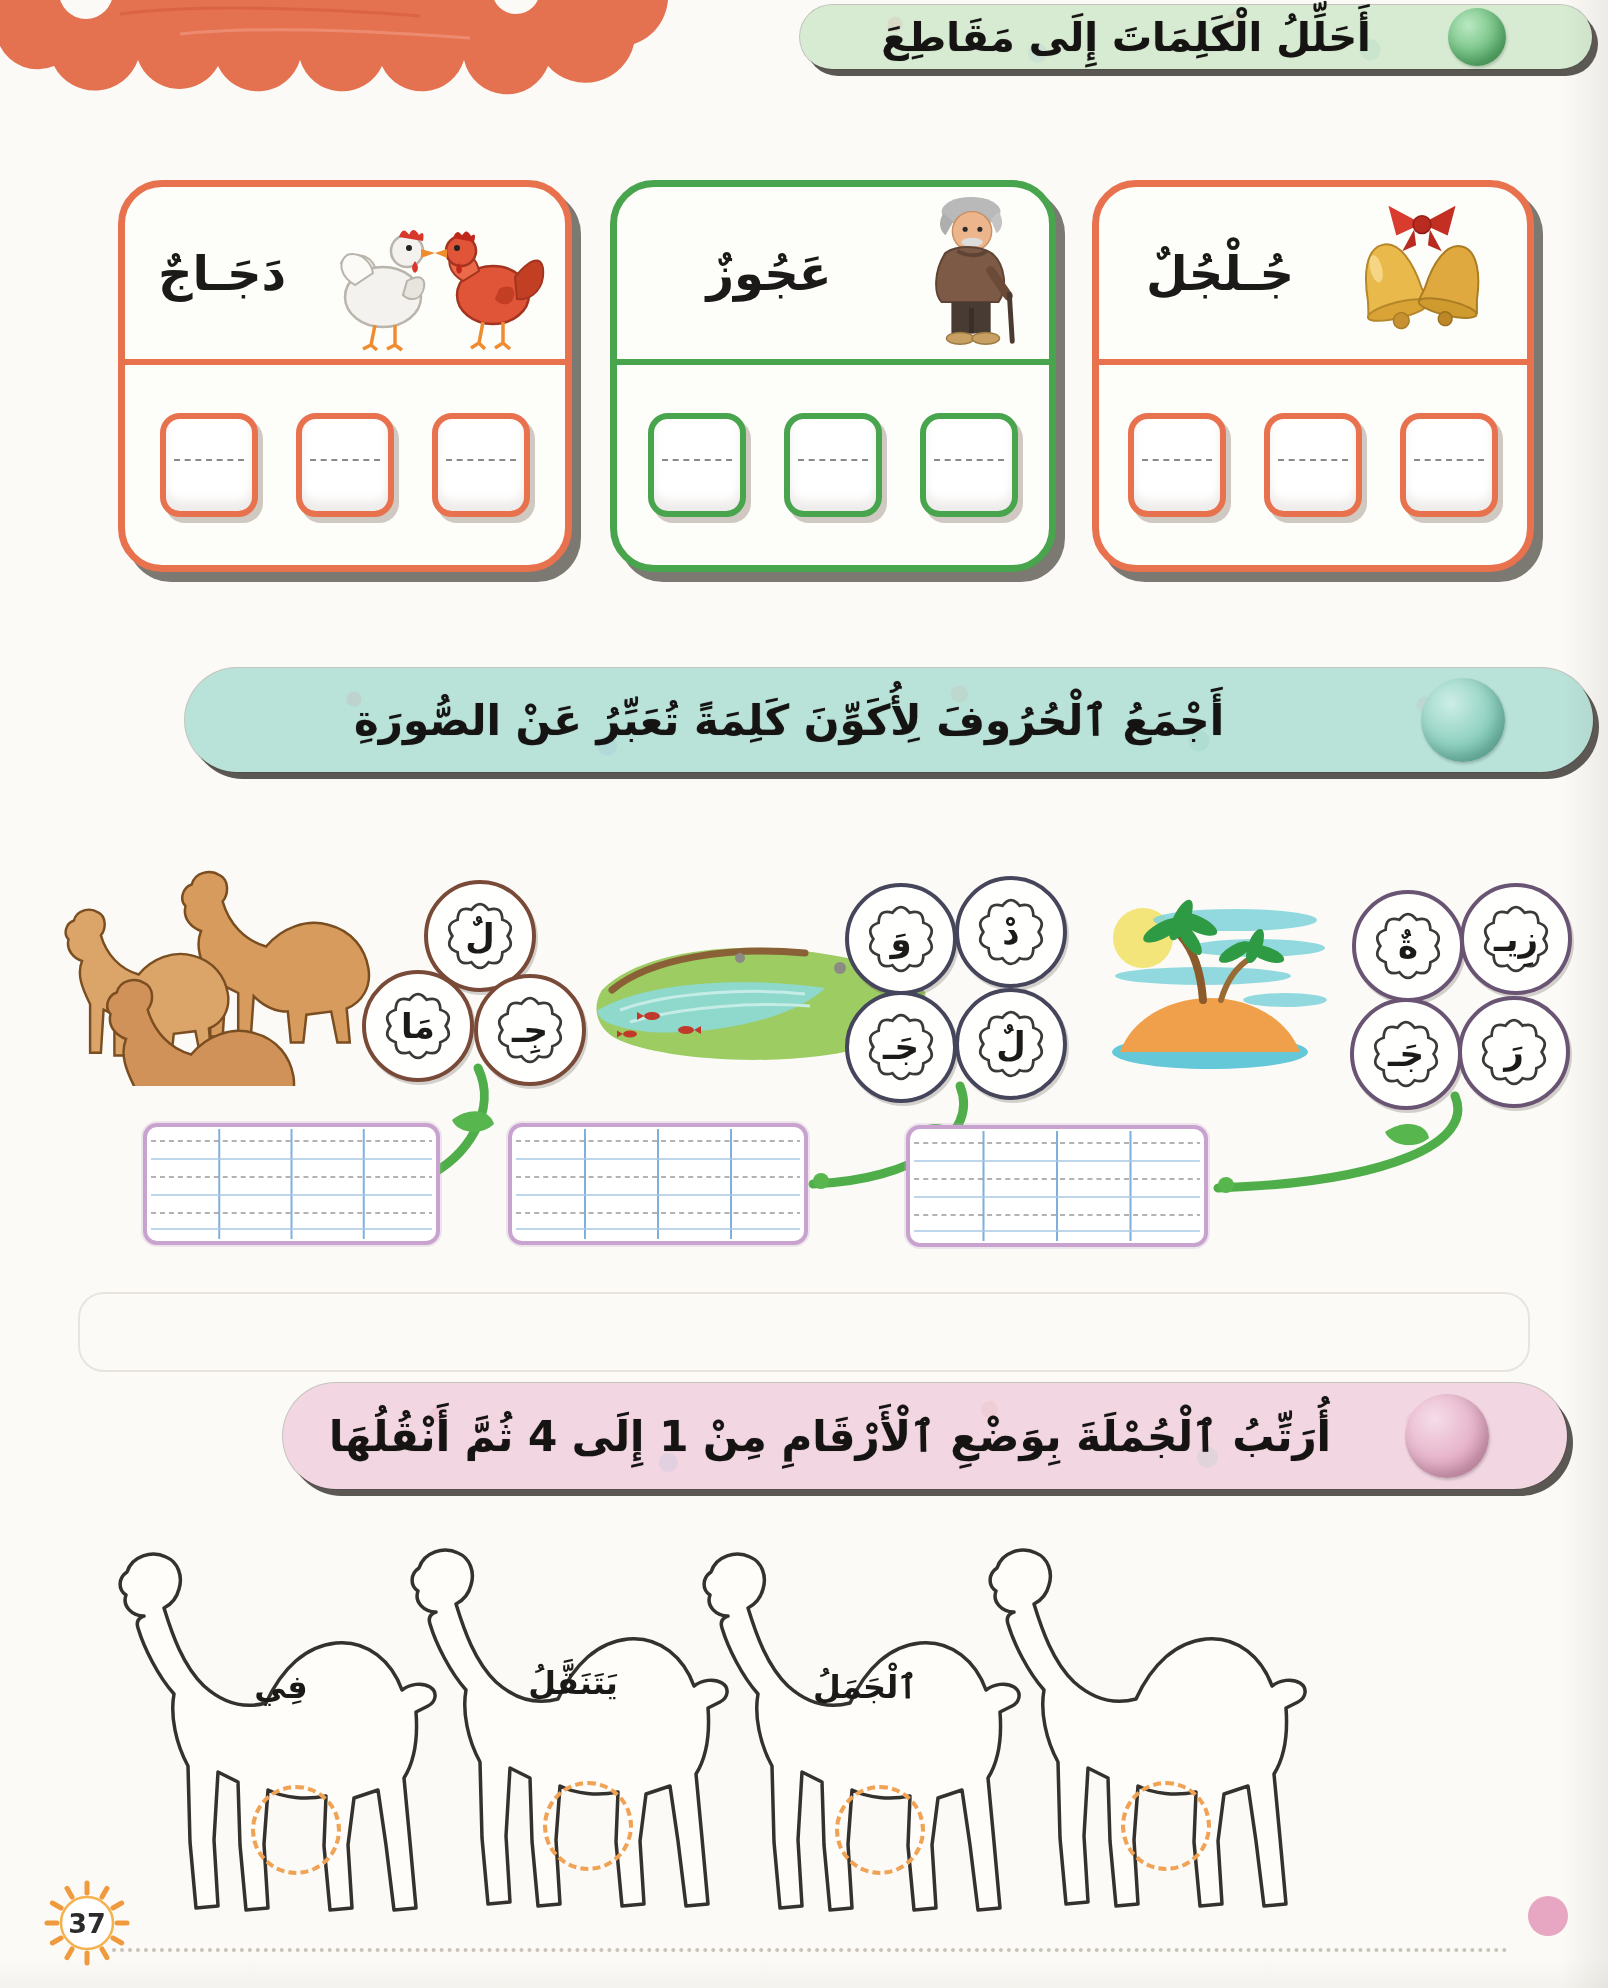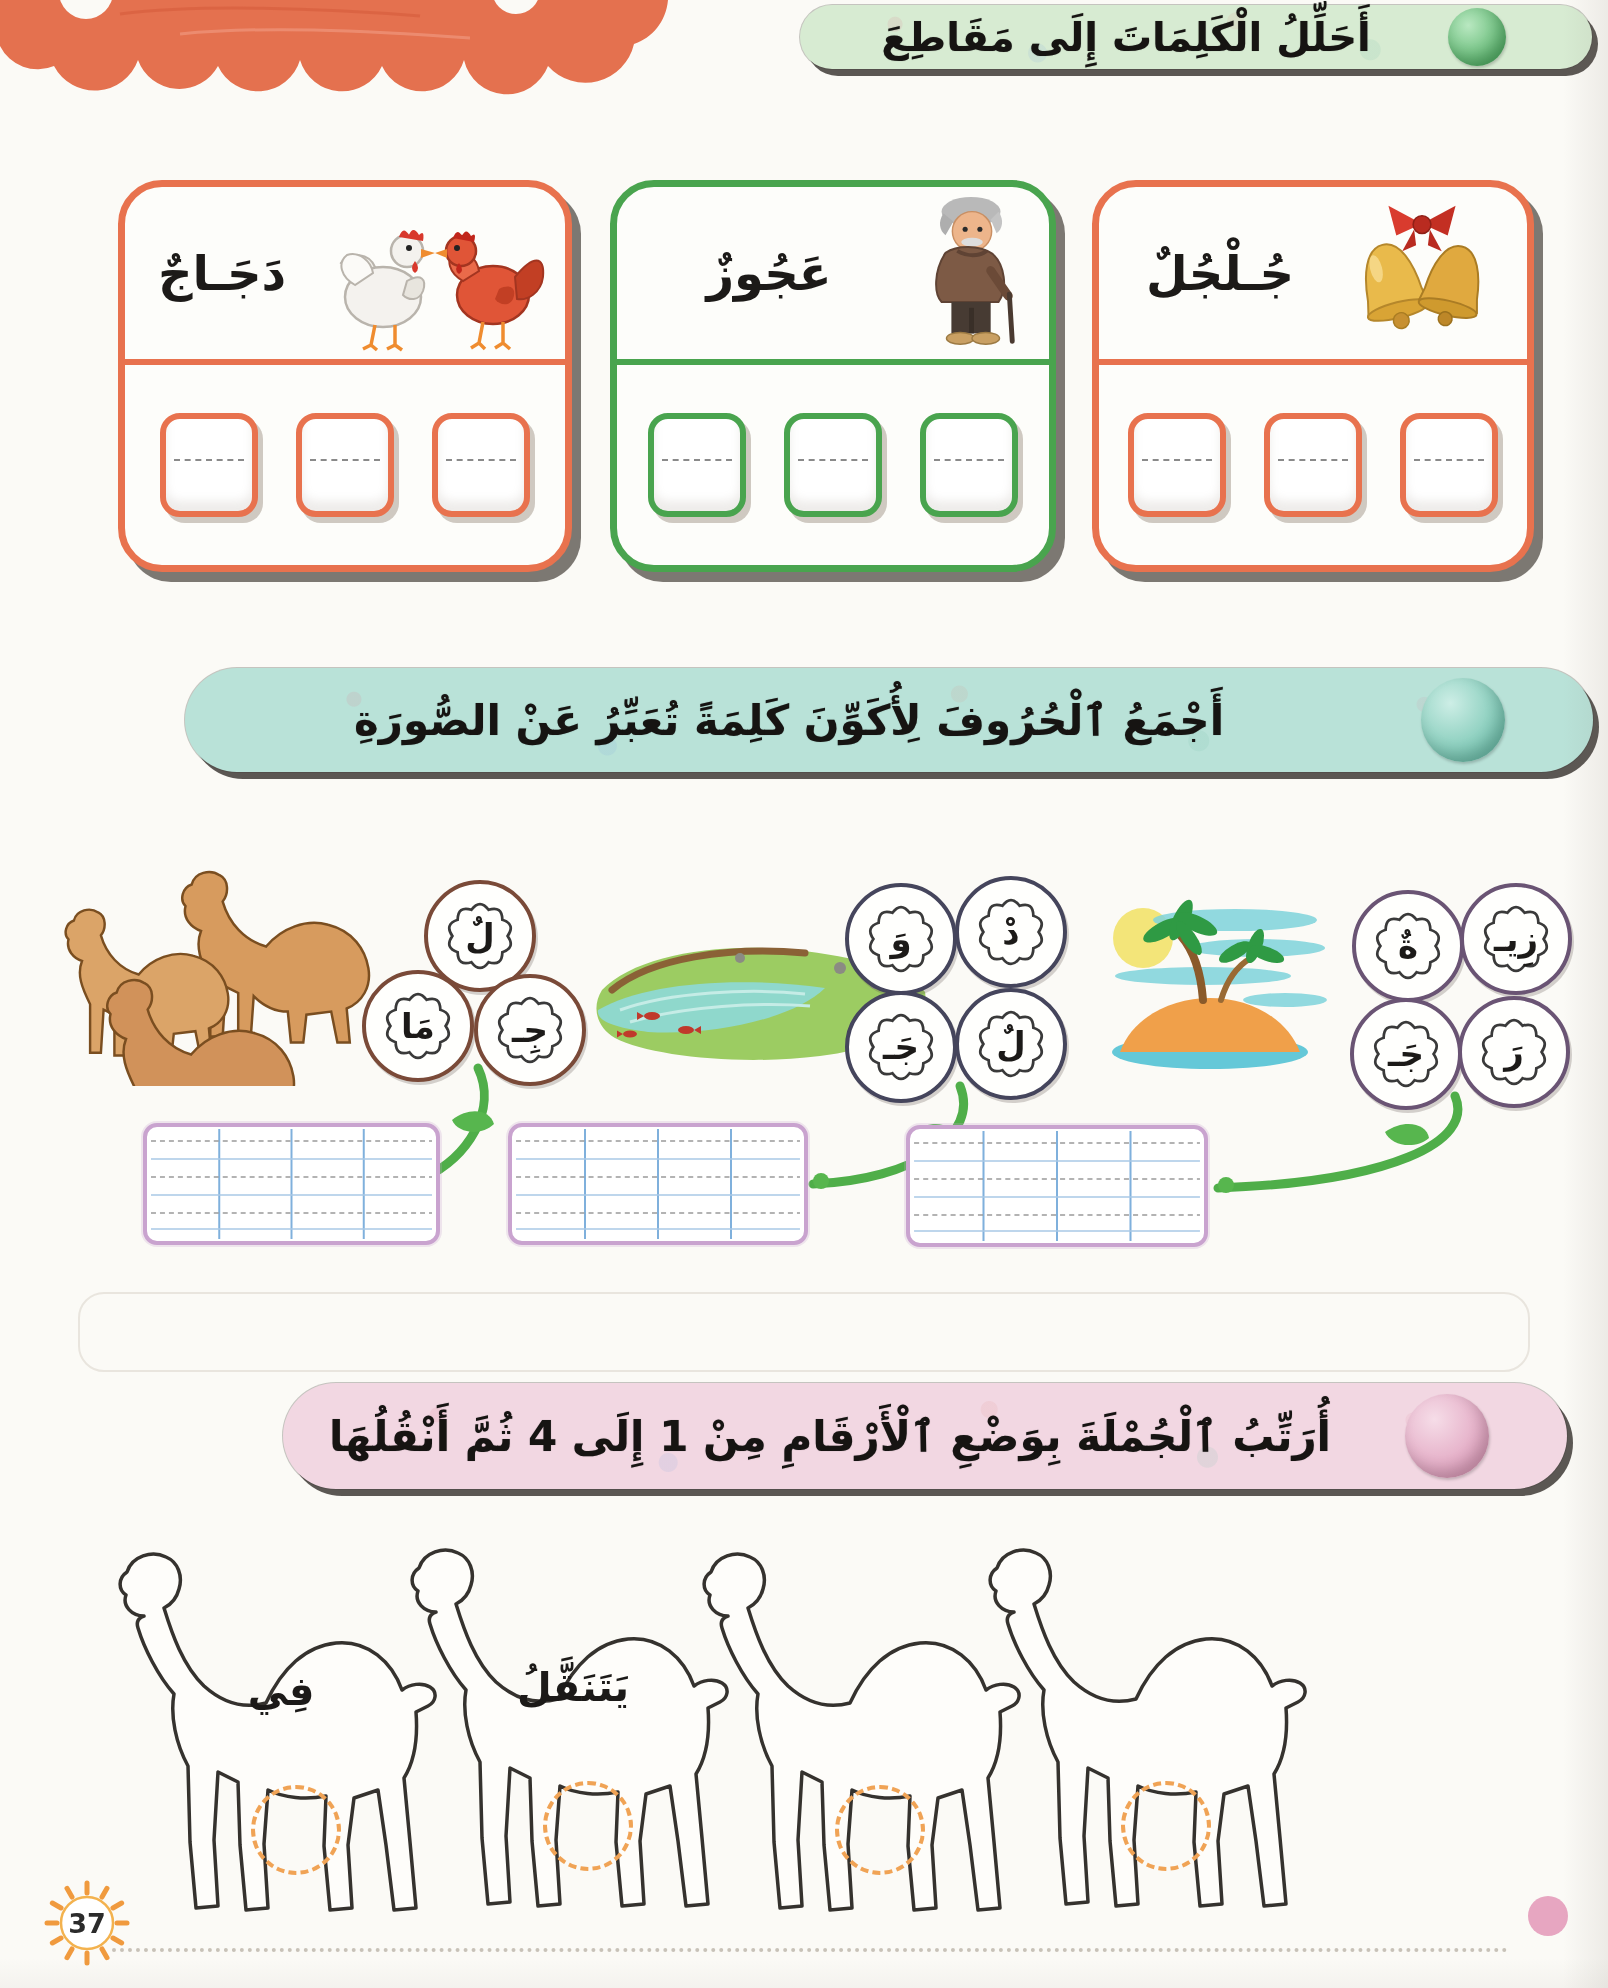--- a/index.html
+++ b/index.html
@@ -72,21 +72,21 @@
     box-shadow:0 0 0 2px rgba(201,163,207,.25);
   }
   .wgrid svg{display:block; width:100%; height:100%;}
 
   .ghost-box{position:absolute; border:2px solid #e9e5de; border-radius:26px;}
 
   
   .camel{position:absolute; width:390px; height:430px;}
   .camel .word{
     position:absolute; left:0; right:0; top:168px; text-align:center;
-    font-size:40px; font-weight:bold; z-index:2;
+    font-size:32px; font-weight:bold; z-index:2;
   }
   .camel .num-circle{
     position:absolute; left:165px; top:285px; width:82px; height:82px;
     border:4px dashed #f0a355; border-radius:50%; z-index:2; background:rgba(255,255,255,.0);
   }
 
   
   .dotline{position:absolute; border-top:4px dotted #c8c2b8;}
   .pink-dot{position:absolute; width:40px; height:40px; border-radius:50%; background:#e7a6c1;}
 </style>
@@ -453,20 +453,21 @@
       <use href="#camel-outline" fill="#fefdfa" stroke="#35322e" stroke-width="3.5" stroke-linejoin="round"></use>
     </svg>
     <span class="word" dir="rtl">يَتَنَقَّلُ</span>
     <div class="num-circle"></div>
   </div>
 
   <div class="camel" style="left:670px;top:1500px;">
     <svg width="390" height="430" viewBox="0 0 390 430">
       <use href="#camel-outline" fill="#fefdfa" stroke="#35322e" stroke-width="3.5" stroke-linejoin="round"></use>
     </svg>
+    <span class="word" dir="rtl">ٱلْجَمَلُ</span>
     <div class="num-circle"></div>
   </div>
 
   <div class="camel" style="left:956px;top:1496px;">
     <svg width="390" height="430" viewBox="0 0 390 430">
       <use href="#camel-outline" fill="#fefdfa" stroke="#35322e" stroke-width="3.5" stroke-linejoin="round"></use>
     </svg>
     <div class="num-circle"></div>
   </div>
 

